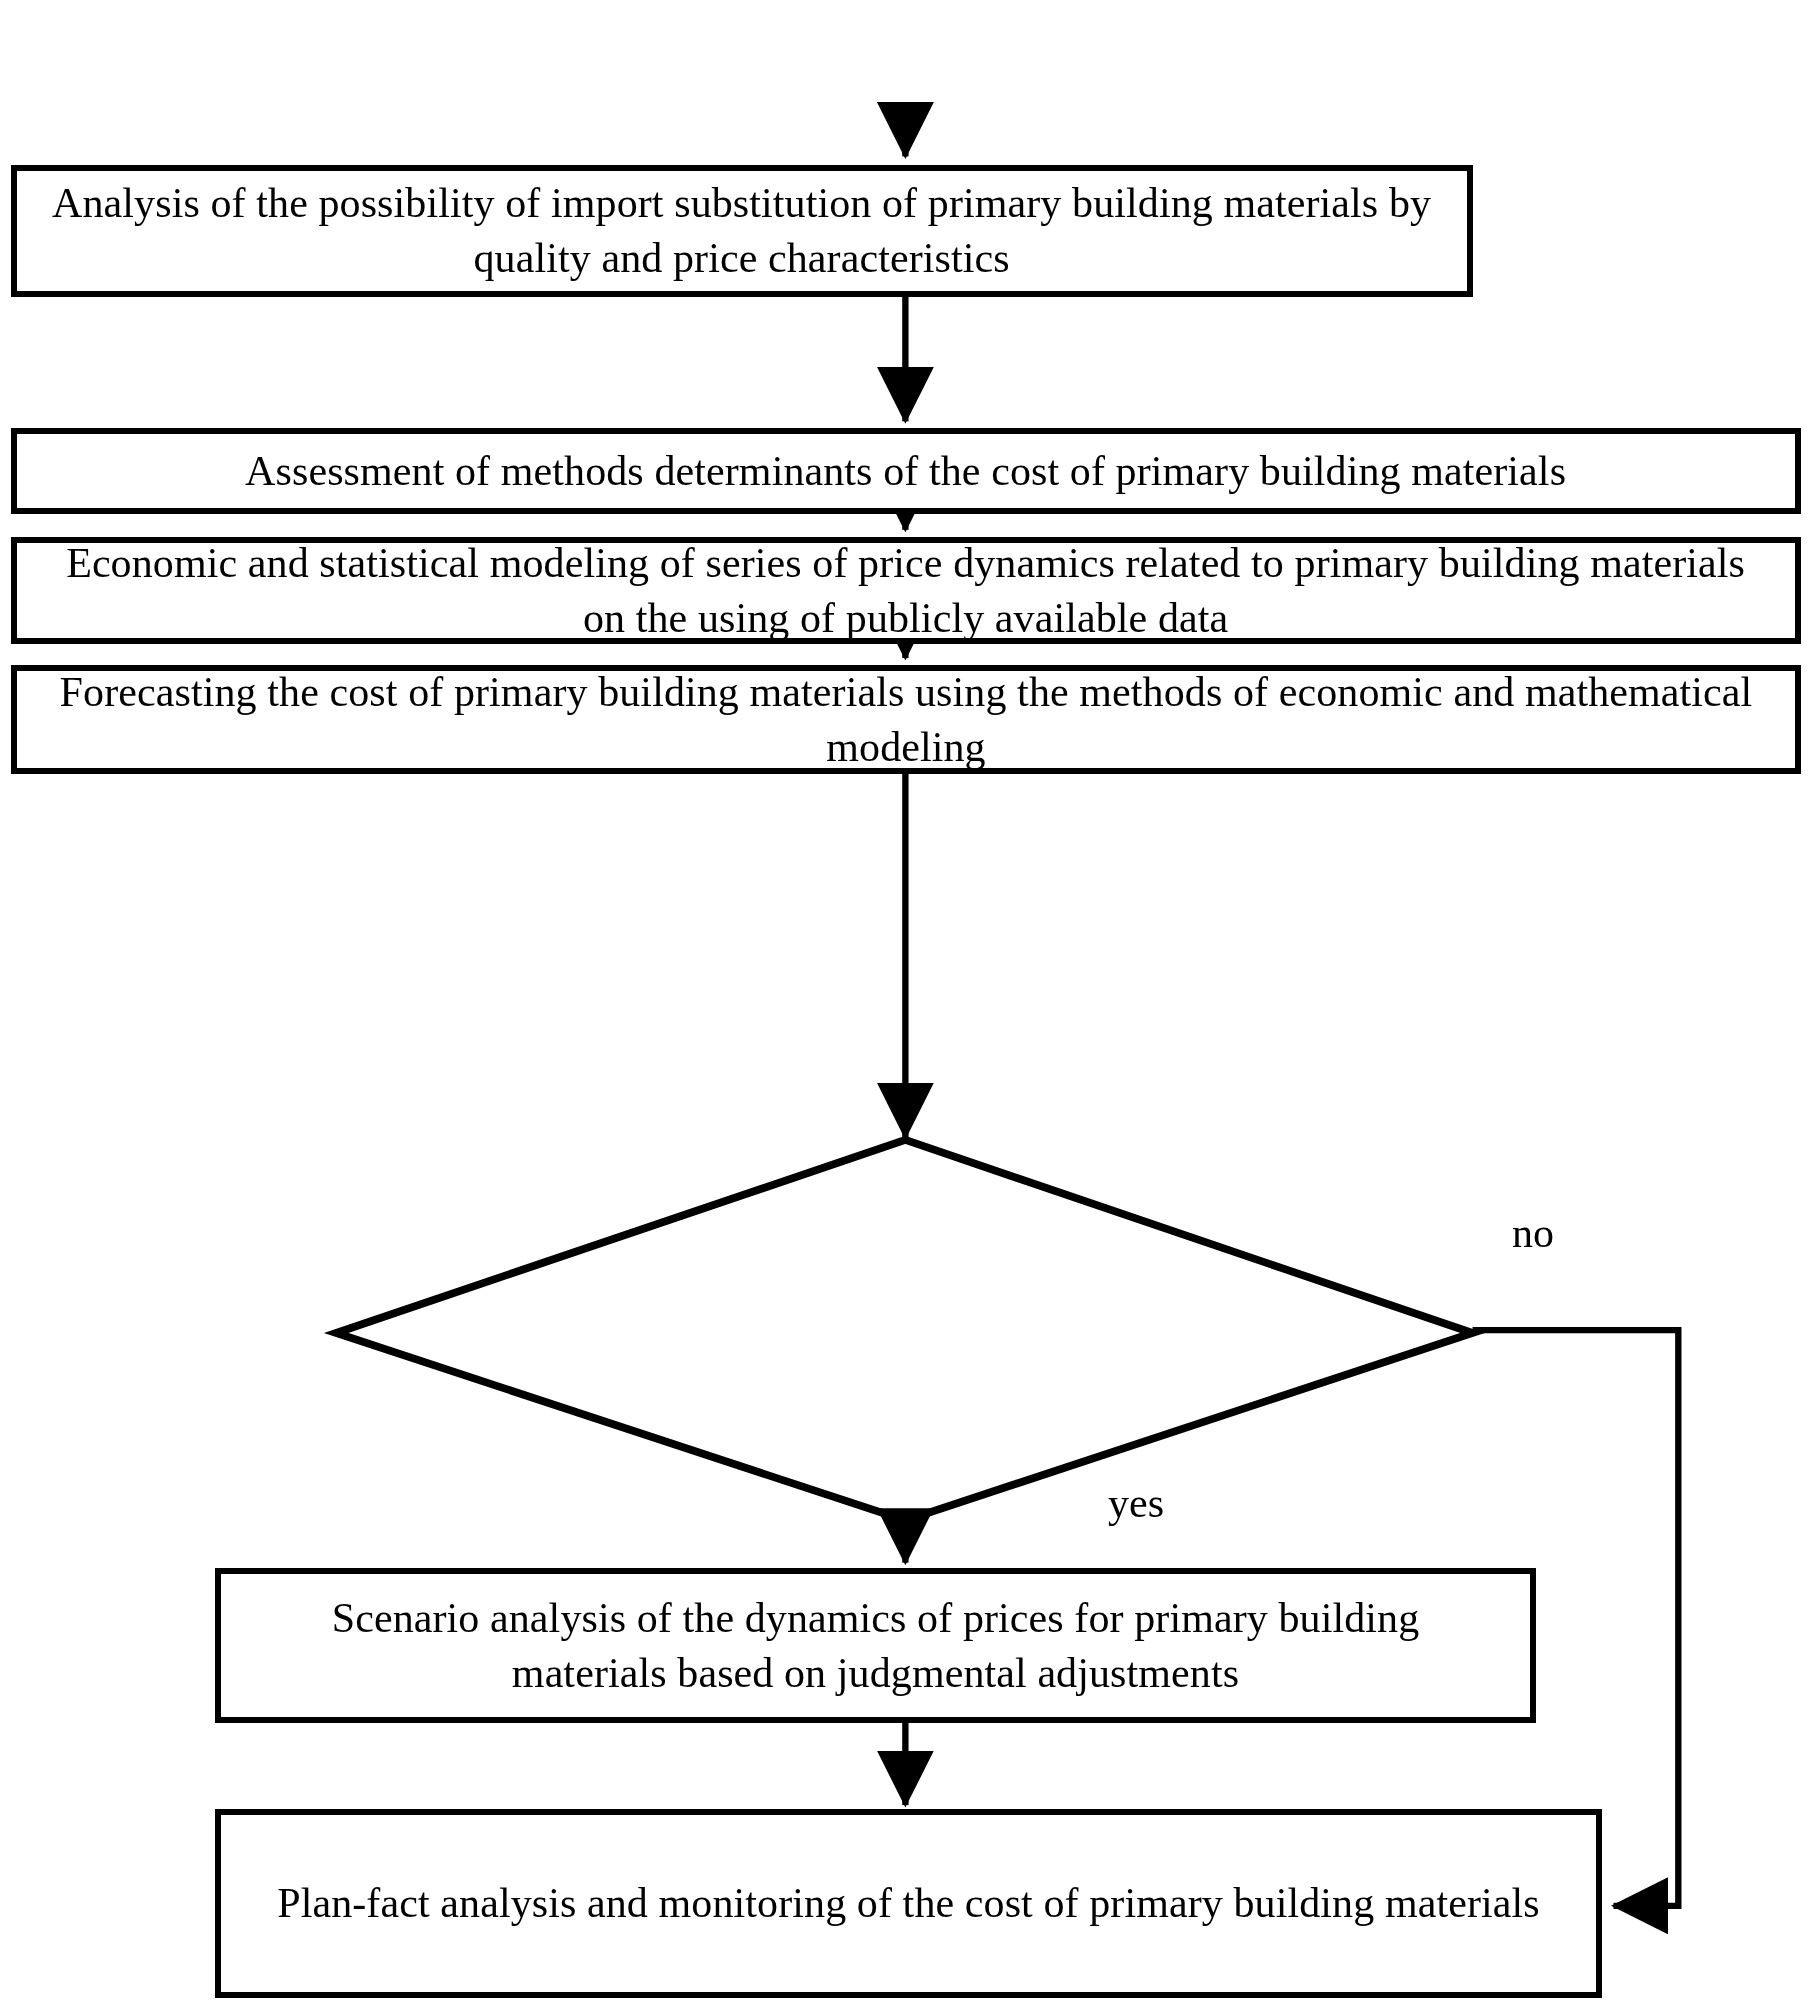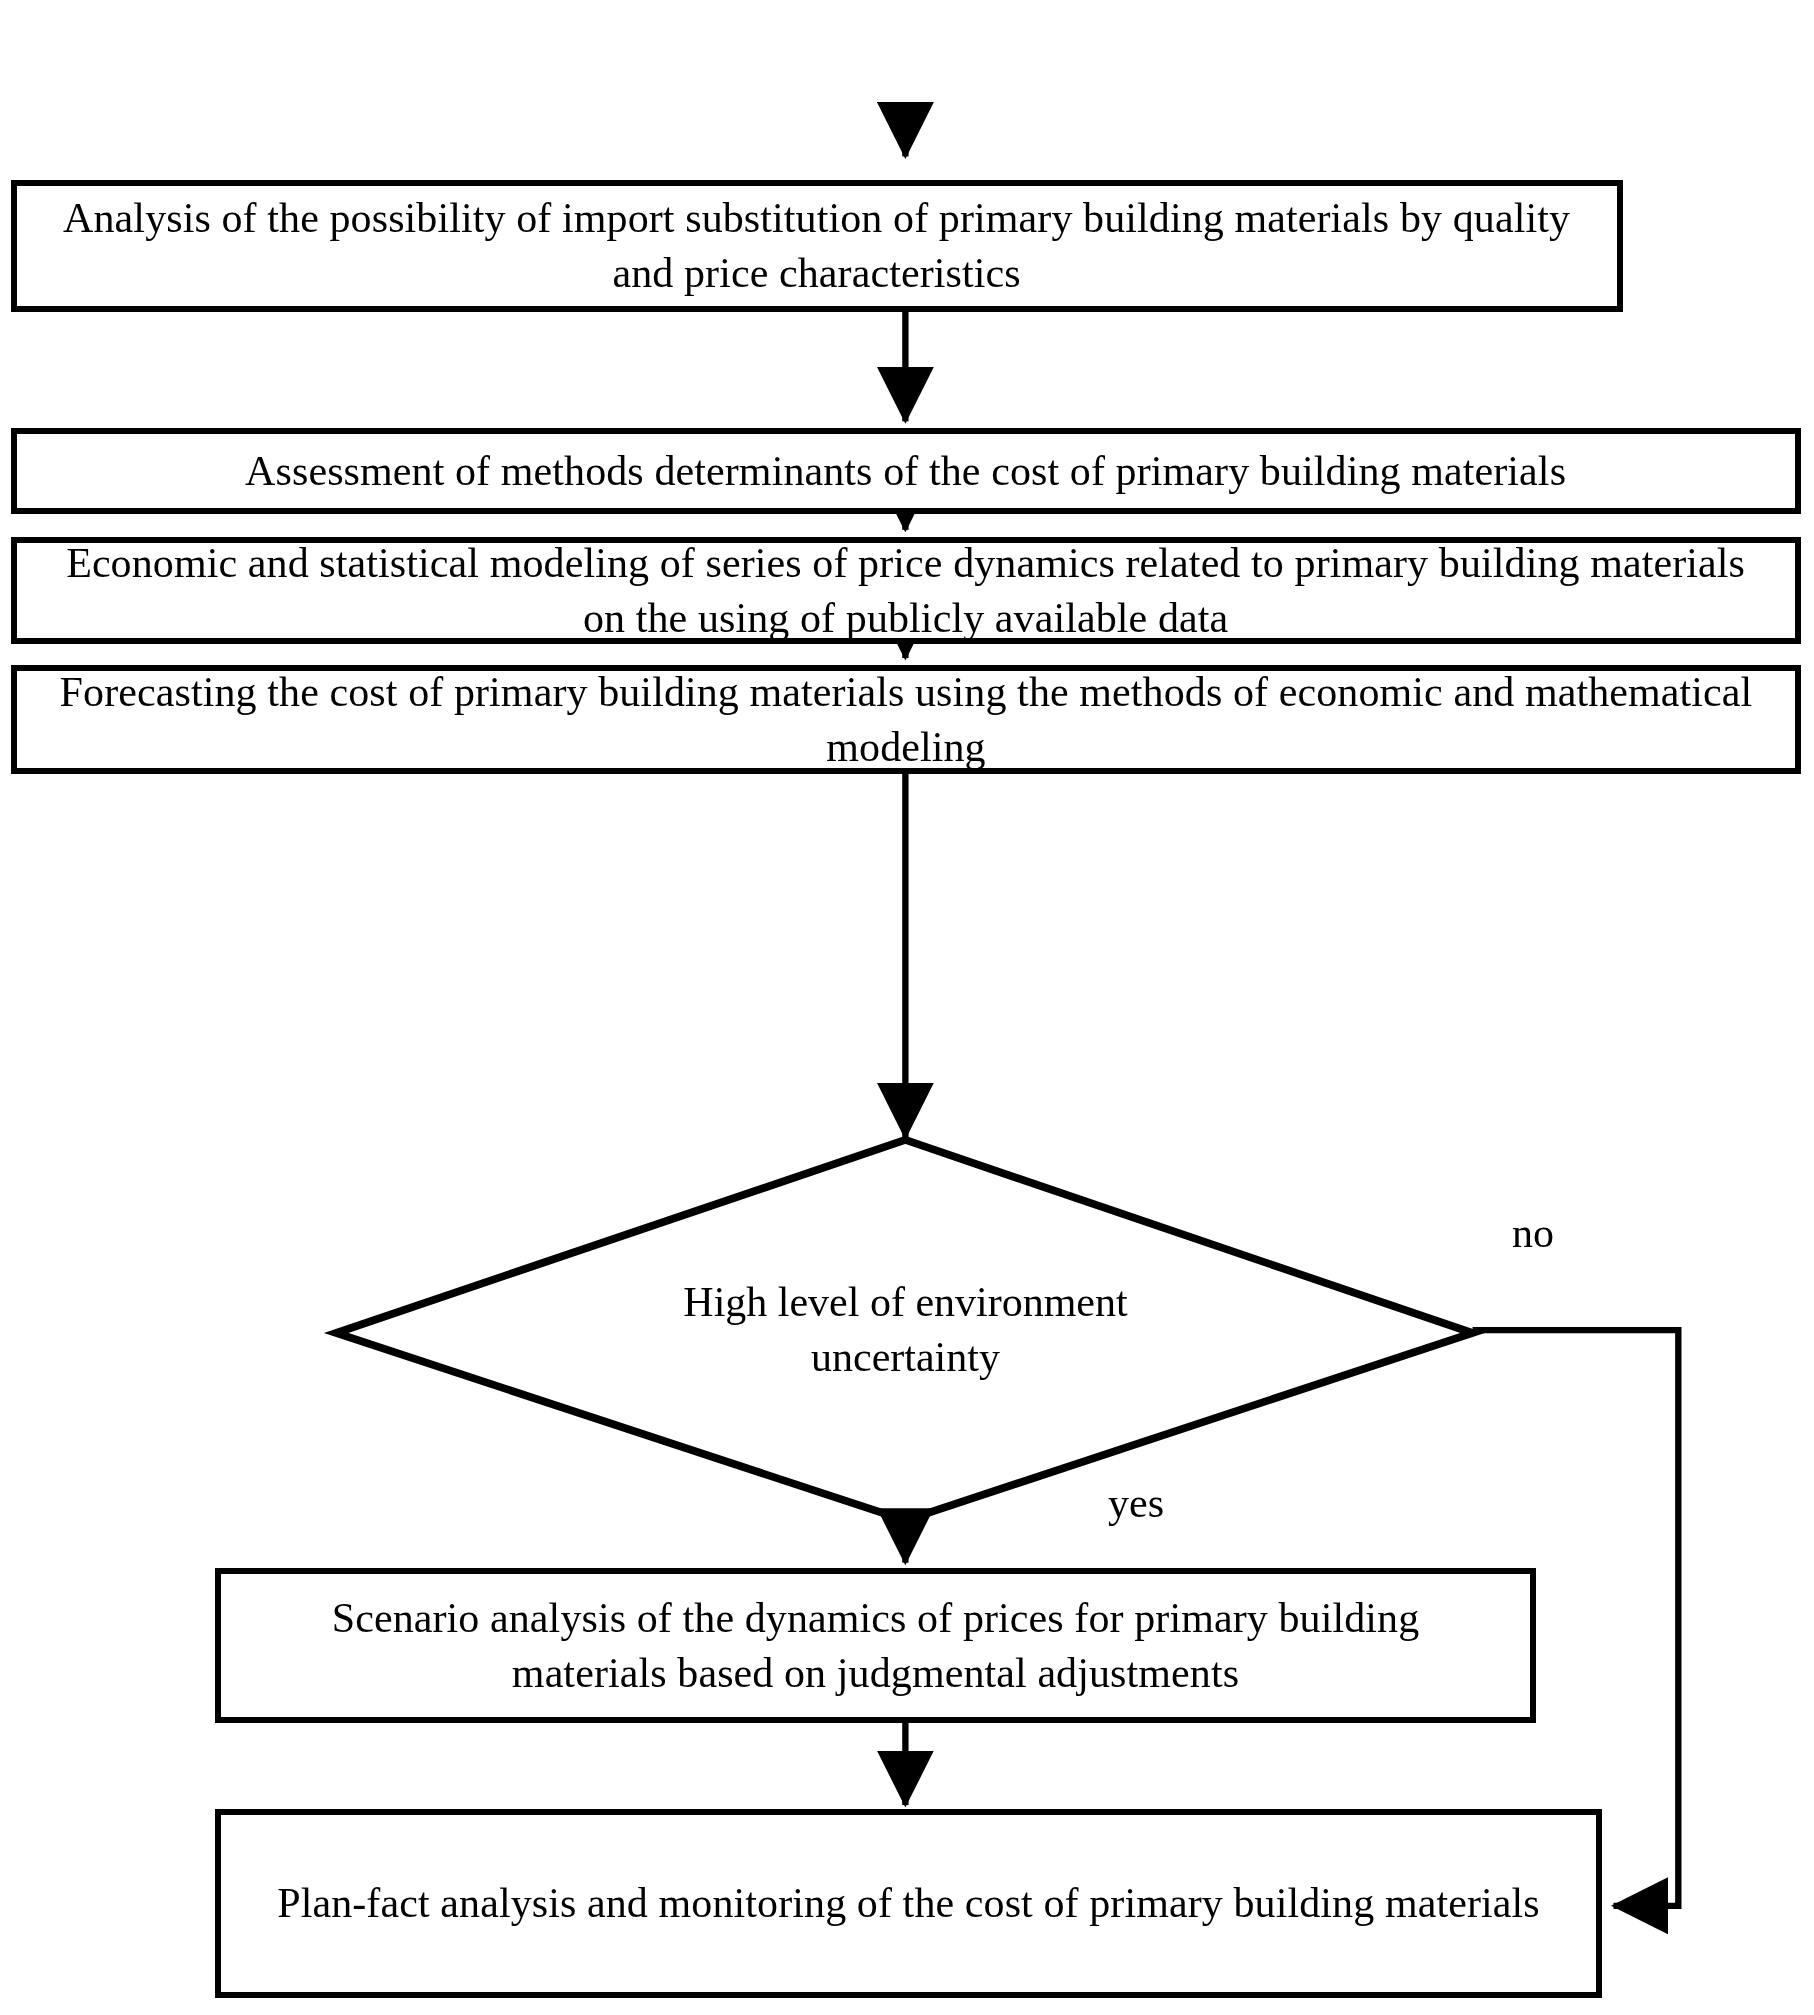--- a/index.html
+++ b/index.html
@@ -81,37 +81,36 @@
     <polygon points="1285,1618 2090,1892 1285,2158 477,1892" fill="#ffffff" stroke="#000000" stroke-width="11" stroke-linejoin="miter"></polygon>
 
     <line x1="1285" y1="2158" x2="1285" y2="2218" stroke="#000000" stroke-width="9" marker-end="url(#arrowhead)"></line>
 
     <line x1="1285" y1="2445" x2="1285" y2="2562" stroke="#000000" stroke-width="9" marker-end="url(#arrowhead)"></line>
 
     <polyline points="2090,1888 2382,1888 2382,2705 2290,2705" fill="none" stroke="#000000" stroke-width="9" marker-end="url(#arrowhead)"></polyline>
   </svg>
 
 
-  <div class="node-box" style="left:10.6px; top:180px; width:1612px; height:132px;">
+  <div class="node-box" style="left:10.6px; top:165px; width:1462px; height:132px;">
     <div class="node-text">Analysis of the possibility of import substitution of primary building materials by quality and price characteristics</div>
   </div>
 
   <div class="node-box" style="left:10.6px; top:428px; width:1790px; height:86px;">
     <div class="node-text">Assessment of methods determinants of the cost of primary building materials</div>
   </div>
 
   <div class="node-box" style="left:10.6px; top:537px; width:1790px; height:107px;">
     <div class="node-text">Economic and statistical modeling of series of price dynamics related to primary building materials on the using of publicly available data</div>
   </div>
 
   <div class="node-box" style="left:11px; top:665px; width:1790px; height:109px;font-family:Liberation Serif, serif;">
     <div class="node-text">Forecasting the cost of primary building materials using the methods of economic and mathematical modeling</div>
   </div>
 
-  <div class="diamond-text" style="left:638px; top:1275px;">High level of environment uncertainty</div>
 
   <div class="decision-label" style="left:1512px; top:1206px;">no</div>
 
   <div class="decision-label" style="left:1108px; top:1476px;">yes</div>
 
   <div class="node-box" style="left:215px; top:1568px; width:1321px; height:155px;text-align:center;">
     <div class="node-text">Scenario analysis of the dynamics of prices for primary building materials based on judgmental adjustments</div>
   </div>
 
   <div class="node-box" style="left:215px; top:1809px; width:1387px; height:189px;">

